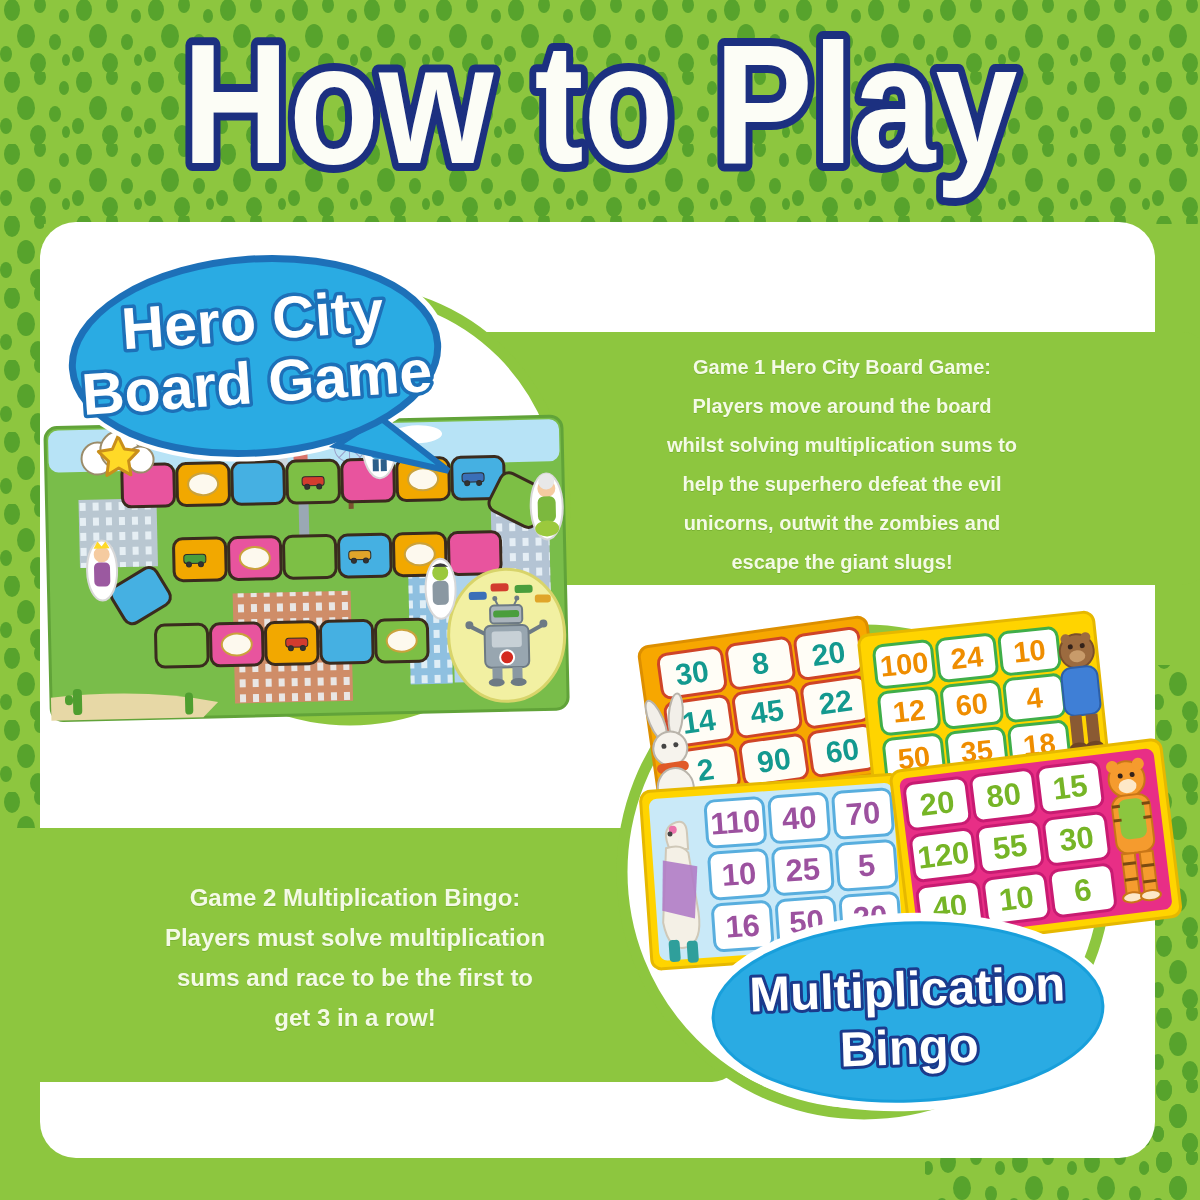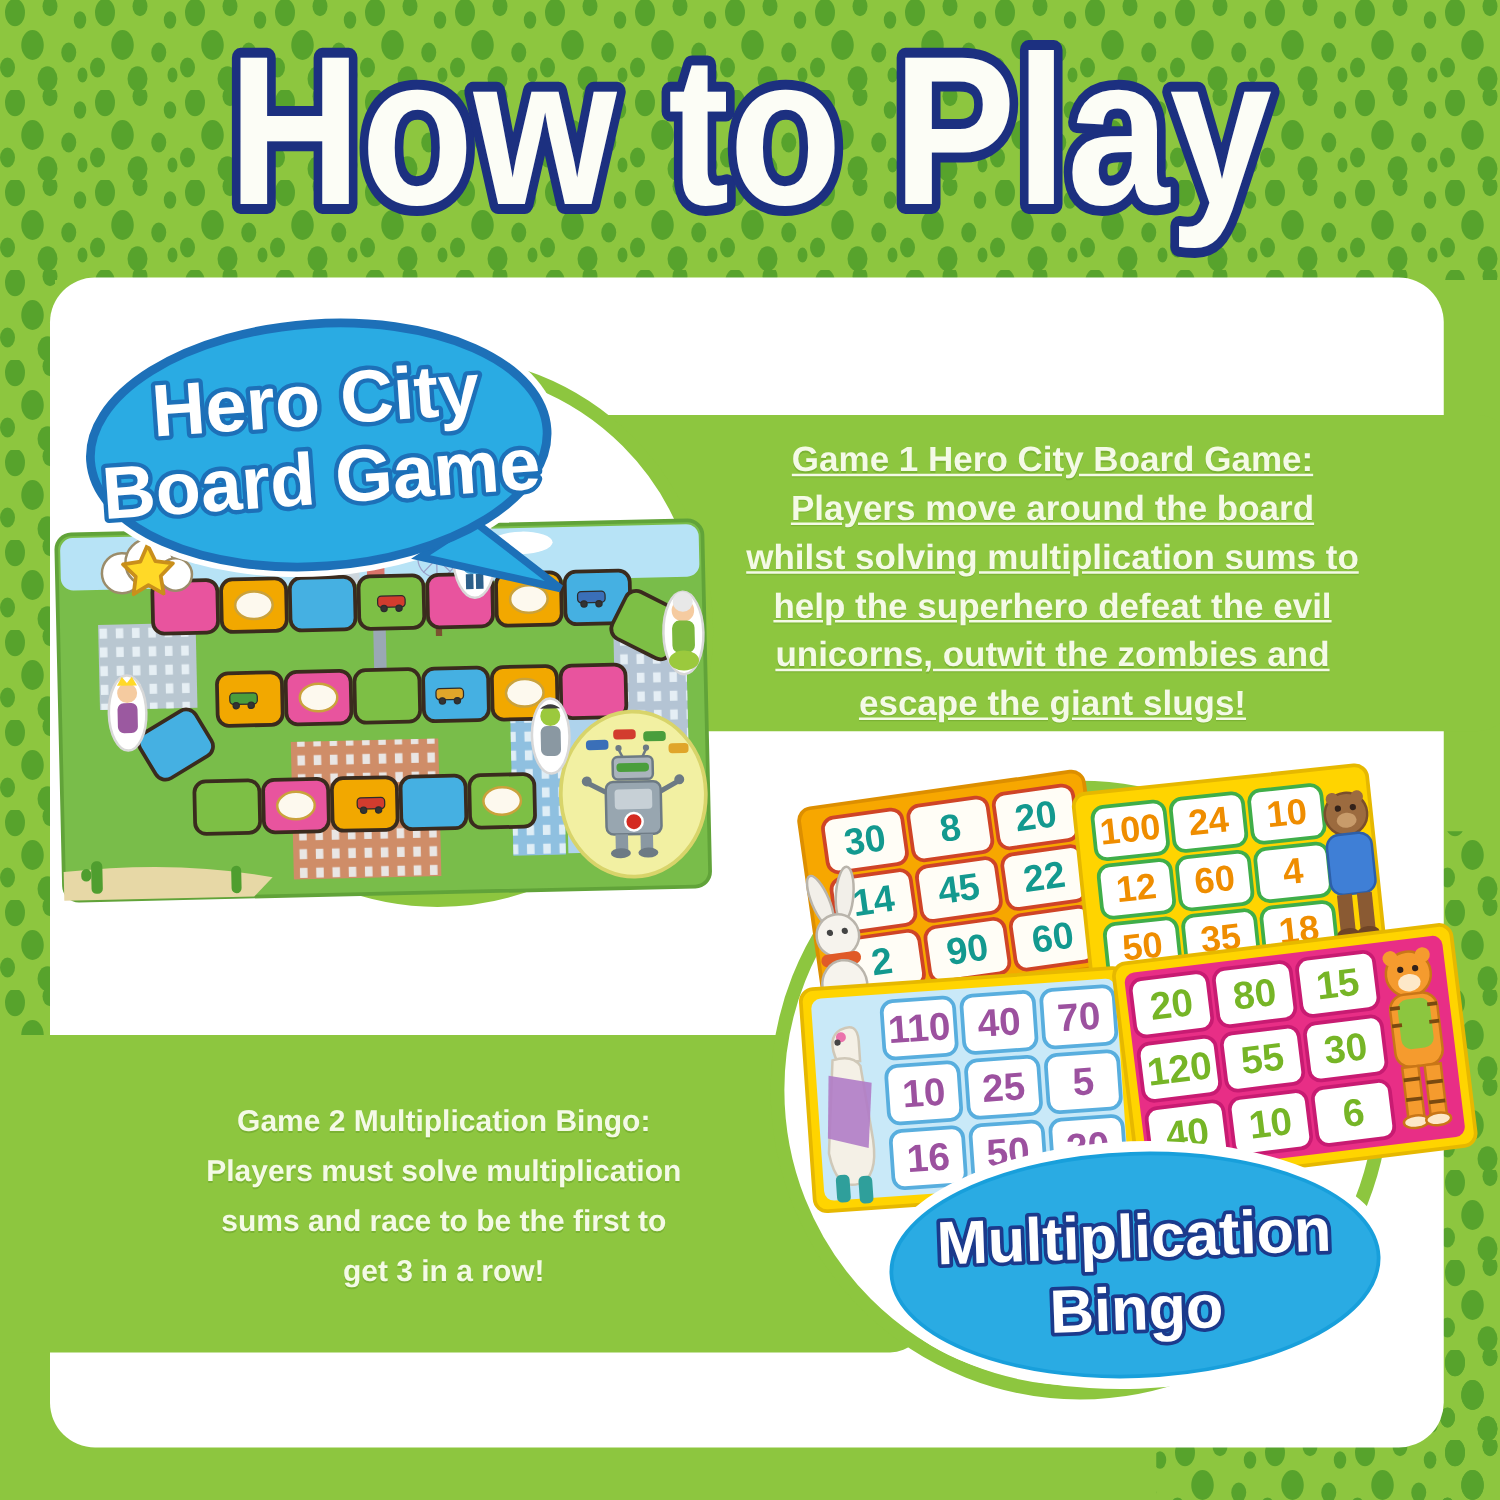--- a/index.html
+++ b/index.html
@@ -2,21 +2,21 @@
 <html><head>
 <meta charset="utf-8">
 <style>
   html,body{margin:0;padding:0;background:#6aa32c;}
   .stage{position:relative;width:1200px;height:1200px;overflow:hidden;
          font-family:"Liberation Sans",sans-serif;}
   .stage svg{position:absolute;left:0;top:0;}
   .desc{position:absolute;text-align:center;font-weight:bold;
         color:#f4fae6;white-space:pre-line;
         text-shadow:0 1px 0 rgba(90,140,30,.35);}
-  .desc1{left:492px;top:348px;width:700px;font-size:28px;line-height:39px;text-decoration:underline;}
+  .desc1{left:492px;top:348px;width:700px;font-size:20px;line-height:39px;}
   .desc2{left:55px;top:878px;width:600px;font-size:24px;line-height:40px;}
   svg text{font-family:"Liberation Sans",sans-serif;font-weight:bold;}
 </style>
 </head>
 <body>
 
 <div class="stage">
 <svg width="1200" height="1200" viewBox="0 0 1200 1200">
   <defs>
     <pattern id="dots" width="72" height="72" patternUnits="userSpaceOnUse">

